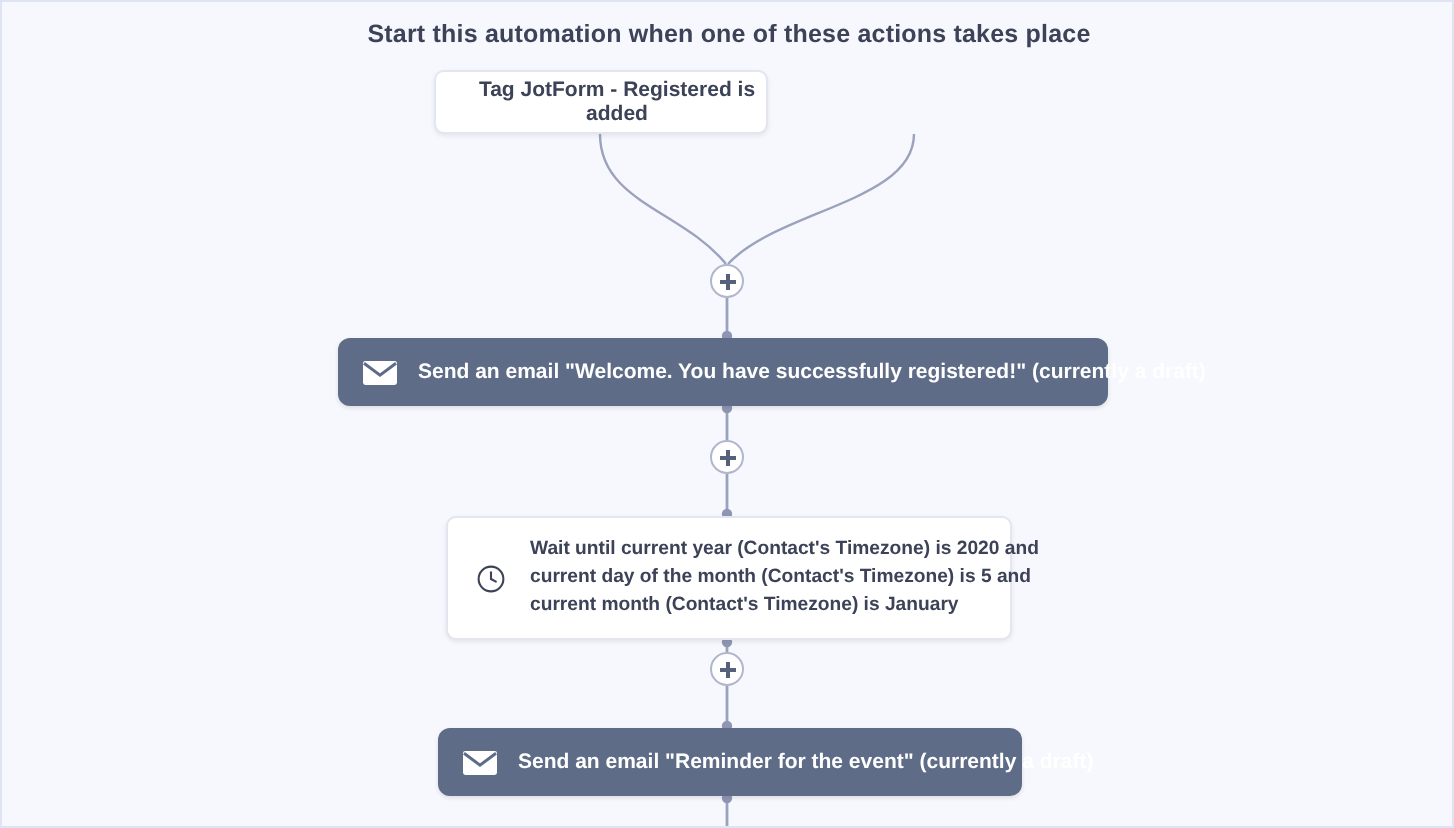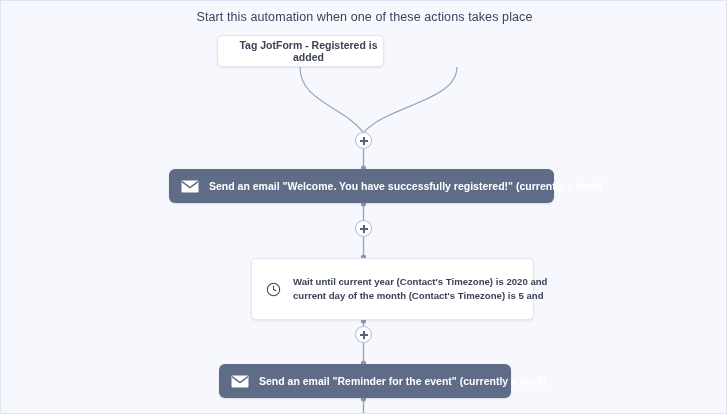--- a/index.html
+++ b/index.html
@@ -30,21 +30,21 @@
     z-index: 1;
   }
   
   .flow-title {
     position: absolute;
     left: 0;
     top: 9px;
     width: 727px;
     text-align: center;
     font-size: 12.5px;
-    font-weight: normal;
+    font-weight: bold;
     color: #3c4257;
     letter-spacing: 0.1px;
     z-index: 3;
   }
   
   .trigger {
     position: absolute;
     box-sizing: border-box;
     display: flex;
     align-items: center;
@@ -162,21 +162,20 @@
     height: 62px;
     box-sizing: border-box;
     background: #ffffff;
     border: 1px solid #e3e6f0;
     border-radius: 5px;
     box-shadow: 0 1px 2px rgba(60, 66, 87, 0.10);
     display: flex;
     align-items: center;
     padding-left: 14px;
     z-index: 3;
-    margin-left: 28px;
   }
   .clock {
     width: 15px;
     height: 15px;
     flex: 0 0 auto;
     margin-right: 12px;
   }
   .wait-text {
     font-size: 9.6px;
     font-weight: bold;
@@ -242,20 +241,21 @@
 
   <div id="wait-card">
     <svg class="clock" viewBox="0 0 16 16">
       <circle cx="8" cy="8" r="6.6" fill="none" stroke="#3c4257" stroke-width="1.1"></circle>
       <line x1="8" y1="8" x2="8" y2="4.4" stroke="#3c4257" stroke-width="1.1" stroke-linecap="round"></line>
       <line x1="8" y1="8" x2="10.6" y2="9.4" stroke="#3c4257" stroke-width="1.1" stroke-linecap="round"></line>
     </svg>
     <div class="wait-text">
       <div>Wait until current year (Contact's Timezone) is 2020 and</div>
       <div>current day of the month (Contact's Timezone) is 5 and</div>
+      <div>current month (Contact's Timezone) is January</div>
     </div>
   </div>
 
   <div class="plus-btn" id="plus-3">
     <span class="bar-h"></span>
     <span class="bar-v"></span>
   </div>
 
   <div class="action-bar" id="email-2">
     <svg class="envelope" viewBox="0 0 18 13">

